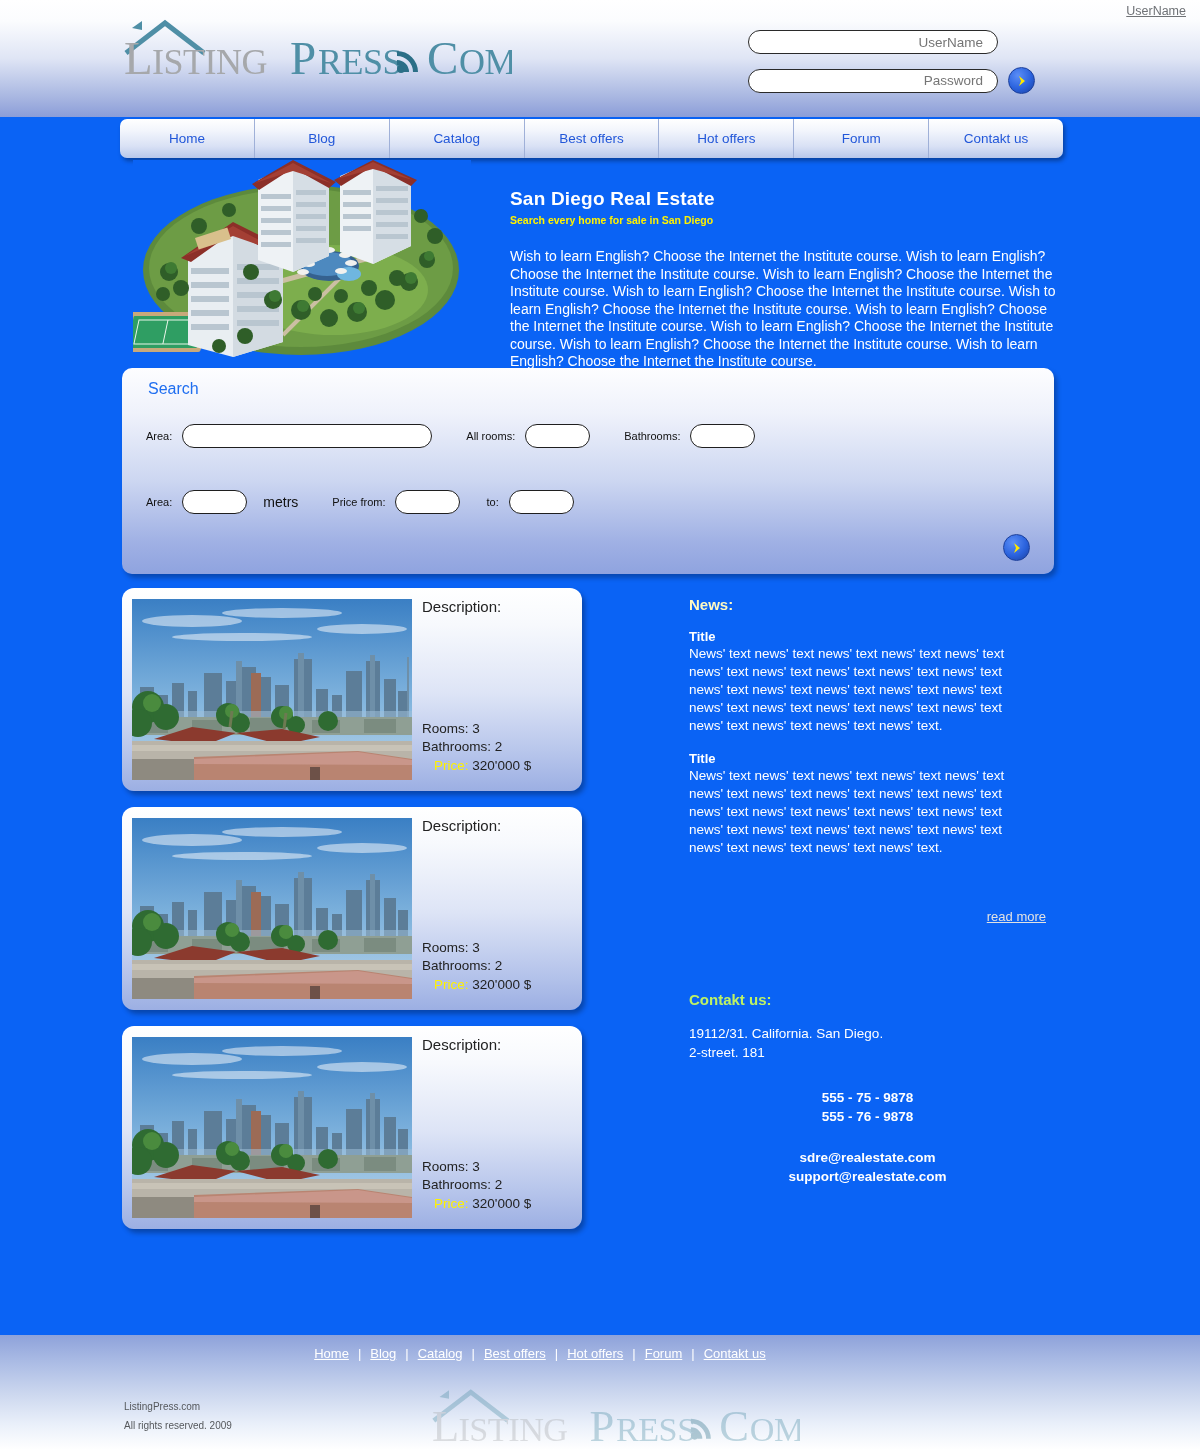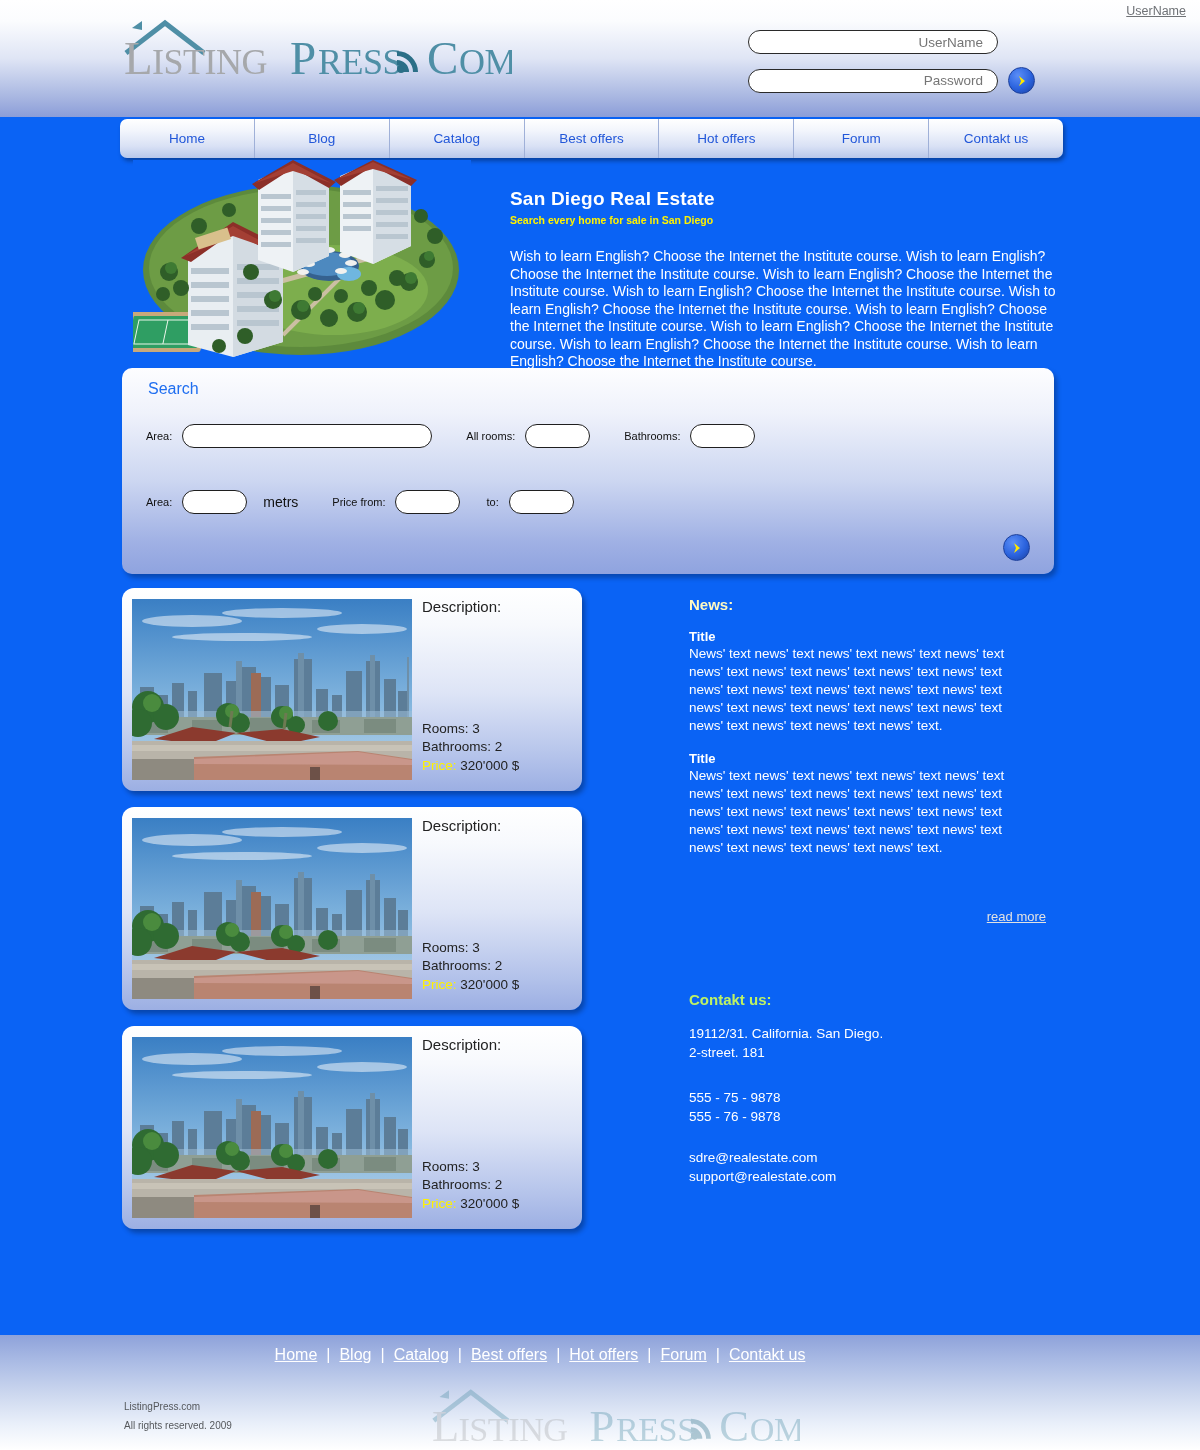--- a/index.html
+++ b/index.html
@@ -131,48 +131,48 @@
     margin-bottom: 16px;
     overflow: hidden;
   }
   .card-img {
     position: absolute; left: 10px; top: 11px;
     width: 280px; height: 181px; overflow: hidden;
   }
   .card-body { position: absolute; left: 300px; top: 10px; right: 10px; bottom: 8px; }
   .card-desc { font-size: 15px; color: #222; }
   .card-meta { position: absolute; left: 0; bottom: 8px; font-size: 13.5px; color: #222; line-height: 18.5px; }
-  .price-label { color: #fff200; }
+  .price-label { color: #fff200; margin-left: 12px; }
 
   
   .rightcol { position: absolute; left: 689px; top: 596px; width: 360px; color: #ffffff; }
   .sec-head { font-size: 15px; font-weight: bold; color: #fef9c3; }
   .news-title { font-size: 13px; font-weight: bold; color: #ffffff; margin-top: 16px; }
   .news-body { font-size: 13.5px; color: #ffffff; line-height: 18px; margin-top: 1px; width: 333px; }
   .read-more {
     display: block; text-align: right; width: 357px;
     margin-top: 52px;
     font-size: 13px; color: #e2e2e2; text-decoration: underline; cursor: pointer;
   }
   .contact-head { margin-top: 67px; font-size: 15px; font-weight: bold; color: #bef264; }
   .contact-addr { margin-top: 16px; font-size: 13.5px; color: #ffffff; line-height: 19px; }
-  .contact-right { text-align: left; width: 357px; }
+  .contact-right { text-align: center; width: 357px; font-weight: bold; }
   .contact-phones { margin-top: 26px; font-size: 13.5px; line-height: 19px; }
   .contact-emails { margin-top: 22px; font-size: 13.5px; line-height: 19px; }
 
   
   .footer {
     position: absolute; left: 0; bottom: 0; width: 1200px; height: 118px;
     background: linear-gradient(to bottom, #8ea2da 0%, #a9bae4 22%, #cdd8ef 52%, #eaf0fa 78%, #ffffff 100%);
     border-top: 3px solid #0a63f5;
   }
   .footer-links {
     position: absolute; top: 11px; left: 0; width: 1200px;
     text-align: center; padding-right: 120px;
-    font-size: 16px; color: #ffffff;
+    font-size: 13px; color: #ffffff;
   }
   .footer-links a { color: #ffffff; text-decoration: underline; cursor: pointer; }
   .footer-links .sep { padding: 0 9px; text-decoration: none; color: #ffffff; }
   .footer-copy {
     position: absolute; left: 124px; top: 62px;
     font-size: 10px; color: #55585c; line-height: 19px;
   }
   .footer-logo {
     position: absolute; left: 430px; top: 50px;
     opacity: .35;

